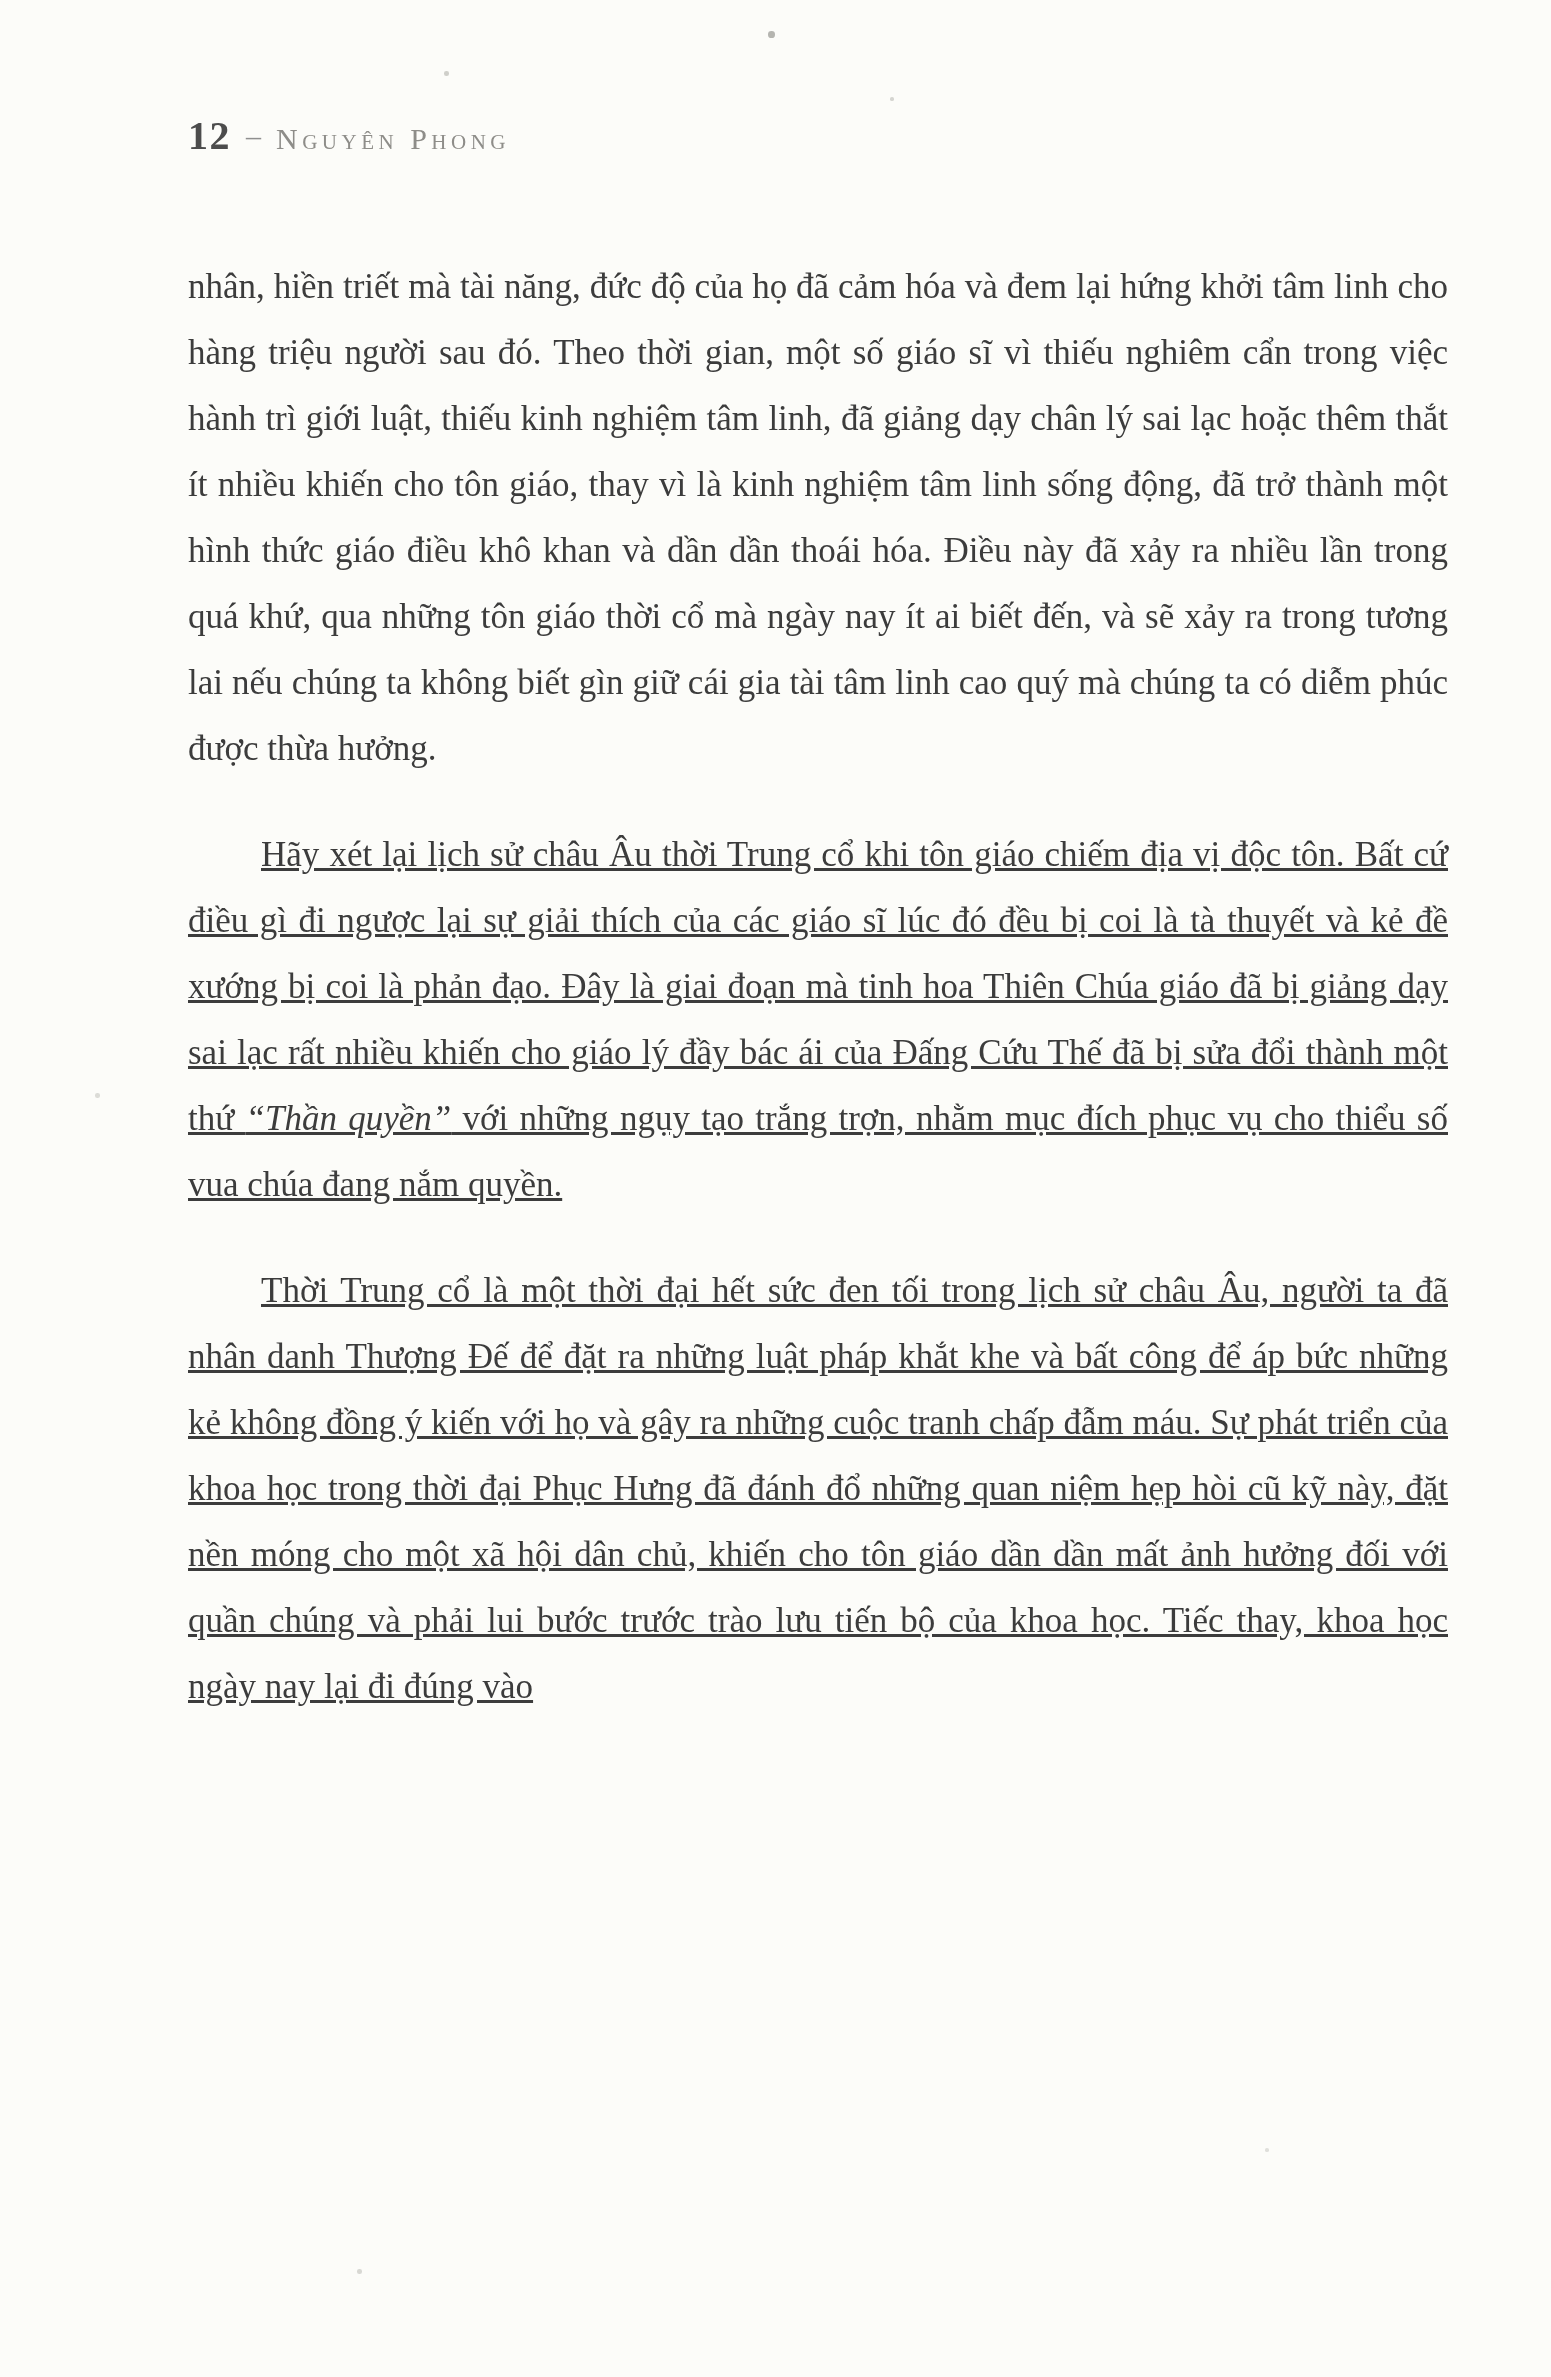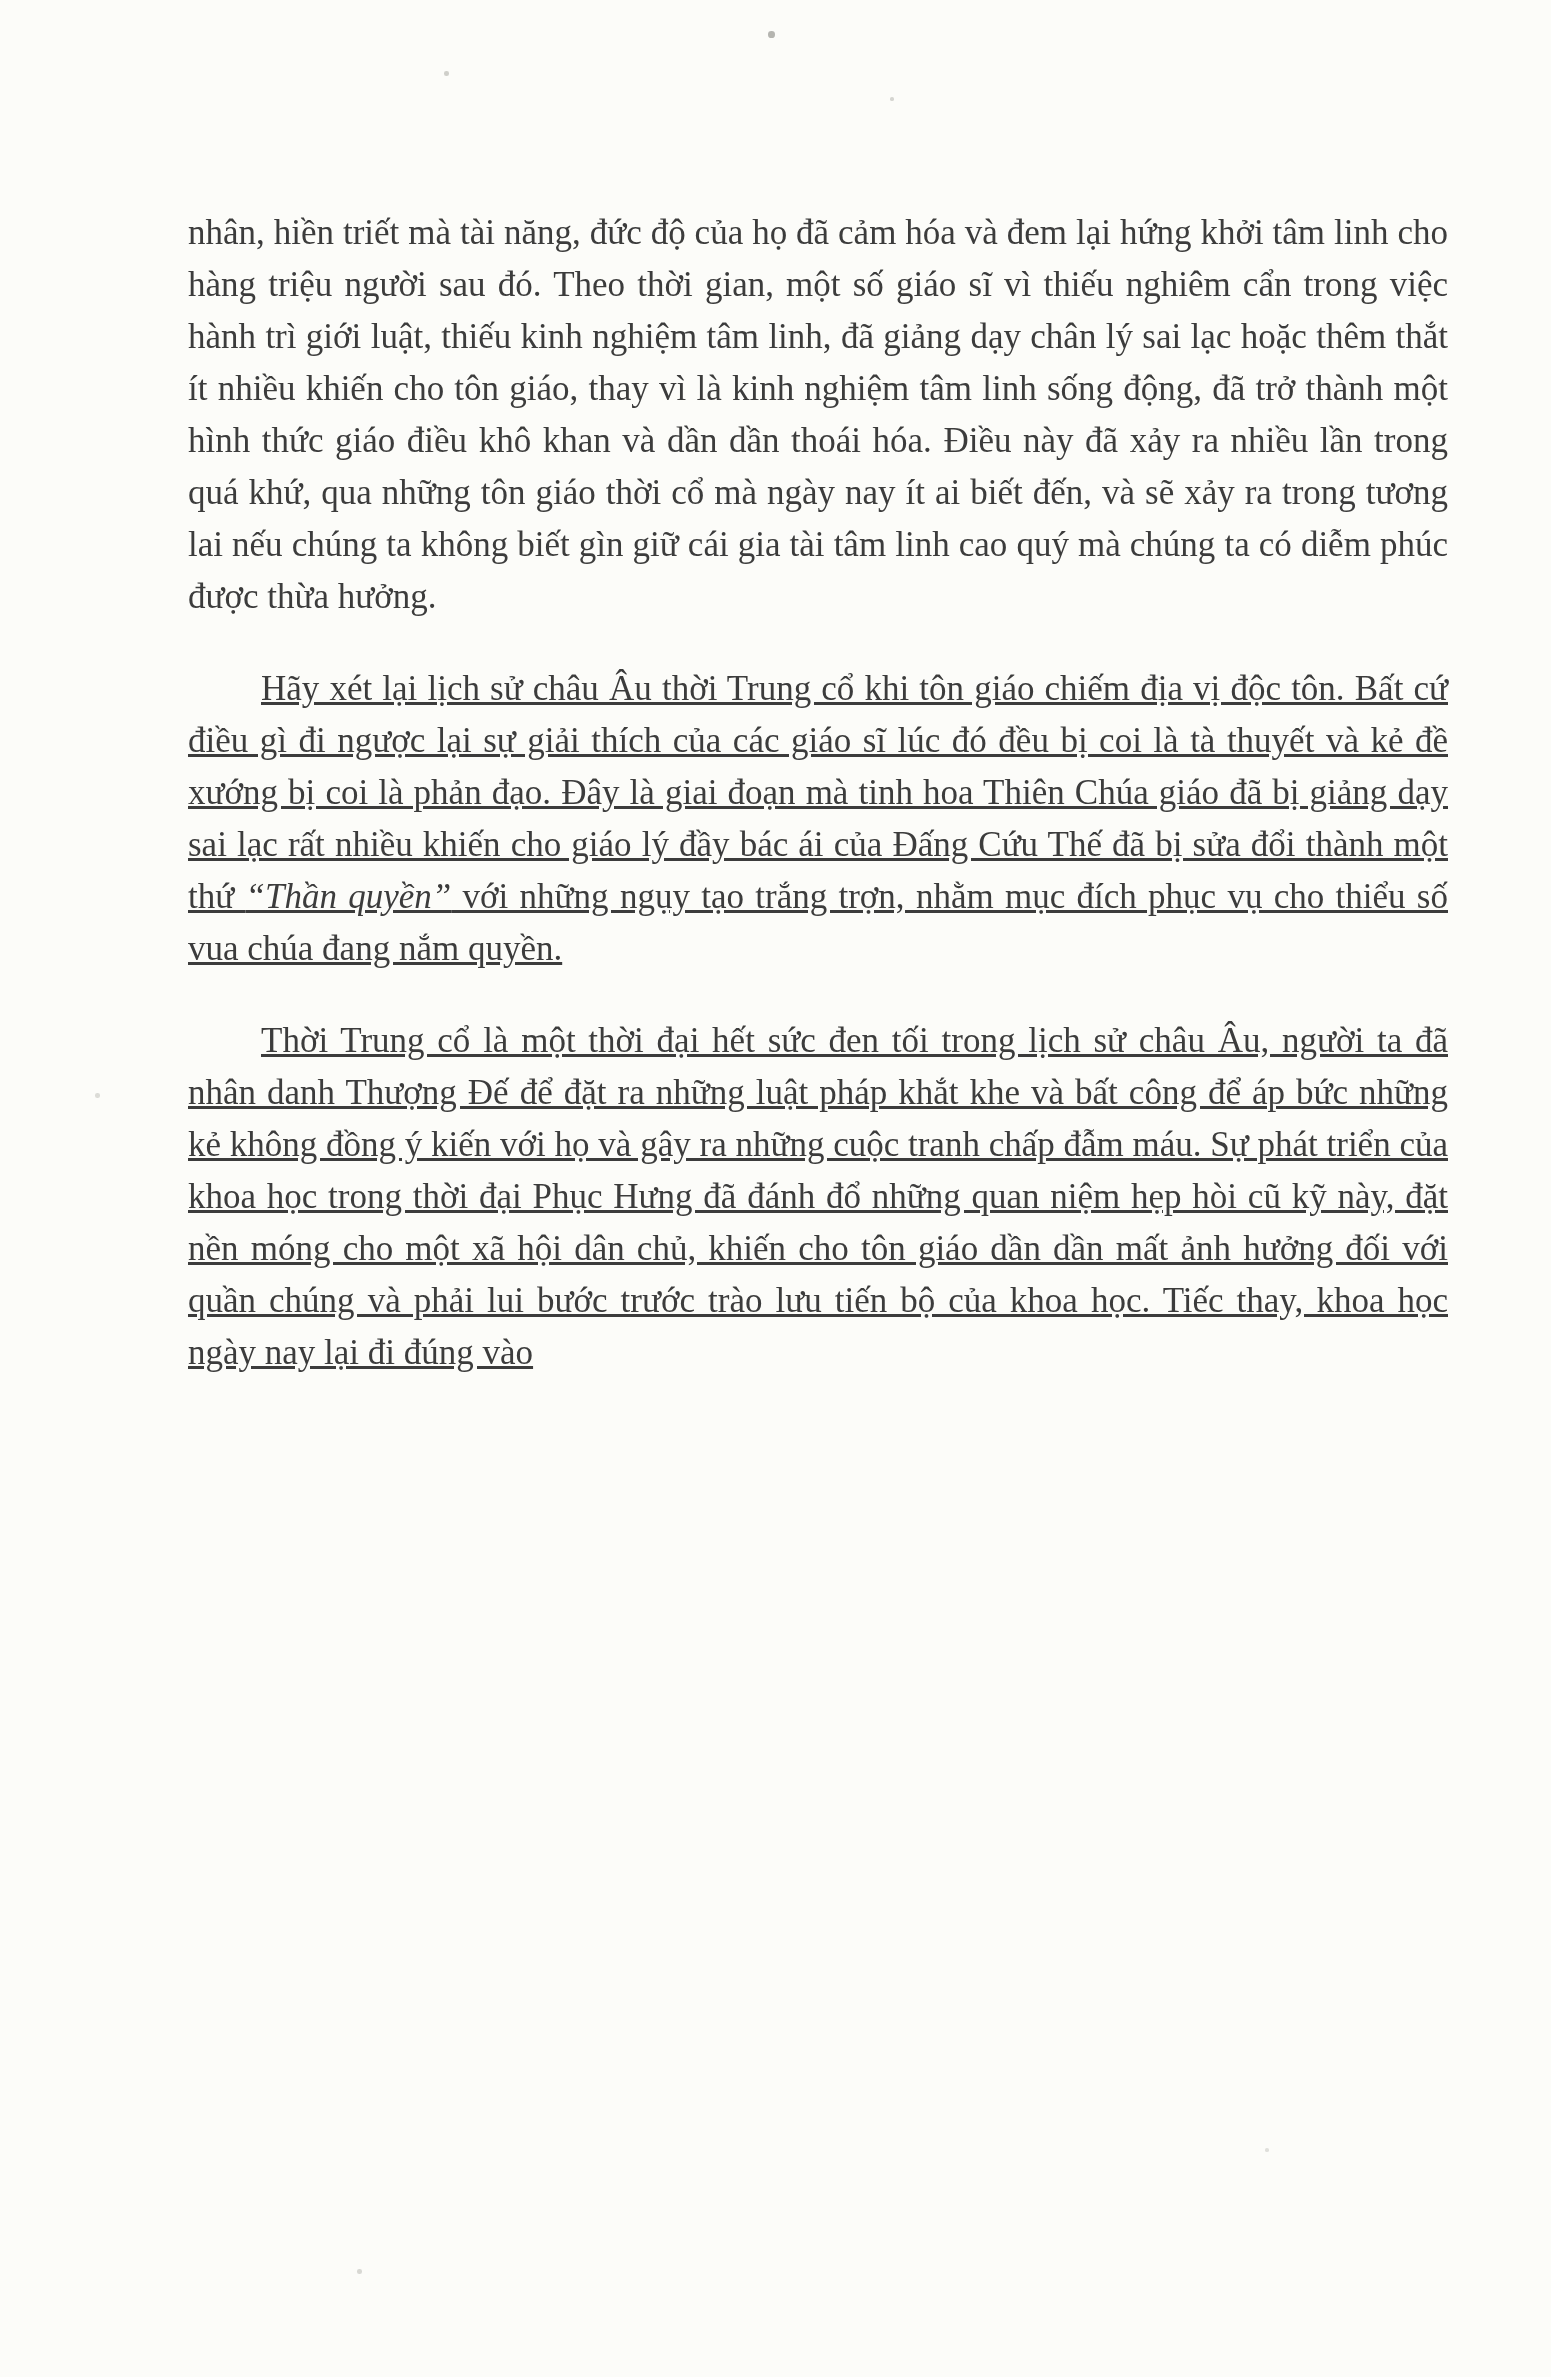--- a/index.html
+++ b/index.html
@@ -40,21 +40,21 @@
   .running-author {
     font-variant: small-caps;
     font-size: 30px;
     letter-spacing: 4.5px;
     color: #8e8d89;
   }
   
   .text-block {
     margin-top: 95px;
     font-size: 35px;
-    line-height: 52px;
+    line-height: 66px;
     text-align: justify;
     color: #3c3c3c;
   }
   .para { margin: 0 0 40px 0; }
   .para.indent { text-indent: 73px; text-decoration: underline; }
   .italic { font-style: italic; }
   
   .speck {
     position: absolute;
     border-radius: 50%;
@@ -72,20 +72,25 @@
 
 <div class="page">
 
   <div class="speck s1"></div>
   <div class="speck s2"></div>
   <div class="speck s3"></div>
   <div class="speck s4"></div>
   <div class="speck s5"></div>
   <div class="speck s6"></div>
 
+  <header class="running-header">
+    <span class="page-number">12</span>
+    <span class="header-separator">–</span>
+    <span class="running-author">Nguyên Phong</span>
+  </header>
 
   <main class="text-block">
       <p class="para"><span>nhân, hiền triết mà tài năng, đức độ của họ đã cảm hóa và đem lại hứng khởi tâm linh cho hàng triệu người sau đó. Theo thời gian, một số giáo sĩ vì thiếu nghiêm cẩn trong việc hành trì giới luật, thiếu kinh nghiệm tâm linh, đã giảng dạy chân lý sai lạc hoặc thêm thắt ít nhiều khiến cho tôn giáo, thay vì là kinh nghiệm tâm linh sống động, đã trở thành một hình thức giáo điều khô khan và dần dần thoái hóa. Điều này đã xảy ra nhiều lần trong quá khứ, qua những tôn giáo thời cổ mà ngày nay ít ai biết đến, và sẽ xảy ra trong tương lai nếu chúng ta không biết gìn giữ cái gia tài tâm linh cao quý mà chúng ta có diễm phúc được thừa hưởng.</span></p>
       <p class="para indent"><span>Hãy xét lại lịch sử châu Âu thời Trung cổ khi tôn giáo chiếm địa vị độc tôn. Bất cứ điều gì đi ngược lại sự giải thích của các giáo sĩ lúc đó đều bị coi là tà thuyết và kẻ đề xướng bị coi là phản đạo. Đây là giai đoạn mà tinh hoa Thiên Chúa giáo đã bị giảng dạy sai lạc rất nhiều khiến cho giáo lý đầy bác ái của Đấng Cứu Thế đã bị sửa đổi thành một thứ </span><span class="italic">“Thần quyền”</span><span> với những ngụy tạo trắng trợn, nhằm mục đích phục vụ cho thiểu số vua chúa đang nắm quyền.</span></p>
       <p class="para indent"><span>Thời Trung cổ là một thời đại hết sức đen tối trong lịch sử châu Âu, người ta đã nhân danh Thượng Đế để đặt ra những luật pháp khắt khe và bất công để áp bức những kẻ không đồng ý kiến với họ và gây ra những cuộc tranh chấp đẫm máu. Sự phát triển của khoa học trong thời đại Phục Hưng đã đánh đổ những quan niệm hẹp hòi cũ kỹ này, đặt nền móng cho một xã hội dân chủ, khiến cho tôn giáo dần dần mất ảnh hưởng đối với quần chúng và phải lui bước trước trào lưu tiến bộ của khoa học. Tiếc thay, khoa học ngày nay lại đi đúng vào</span></p>
     </main>
 
 </div>
 
 

